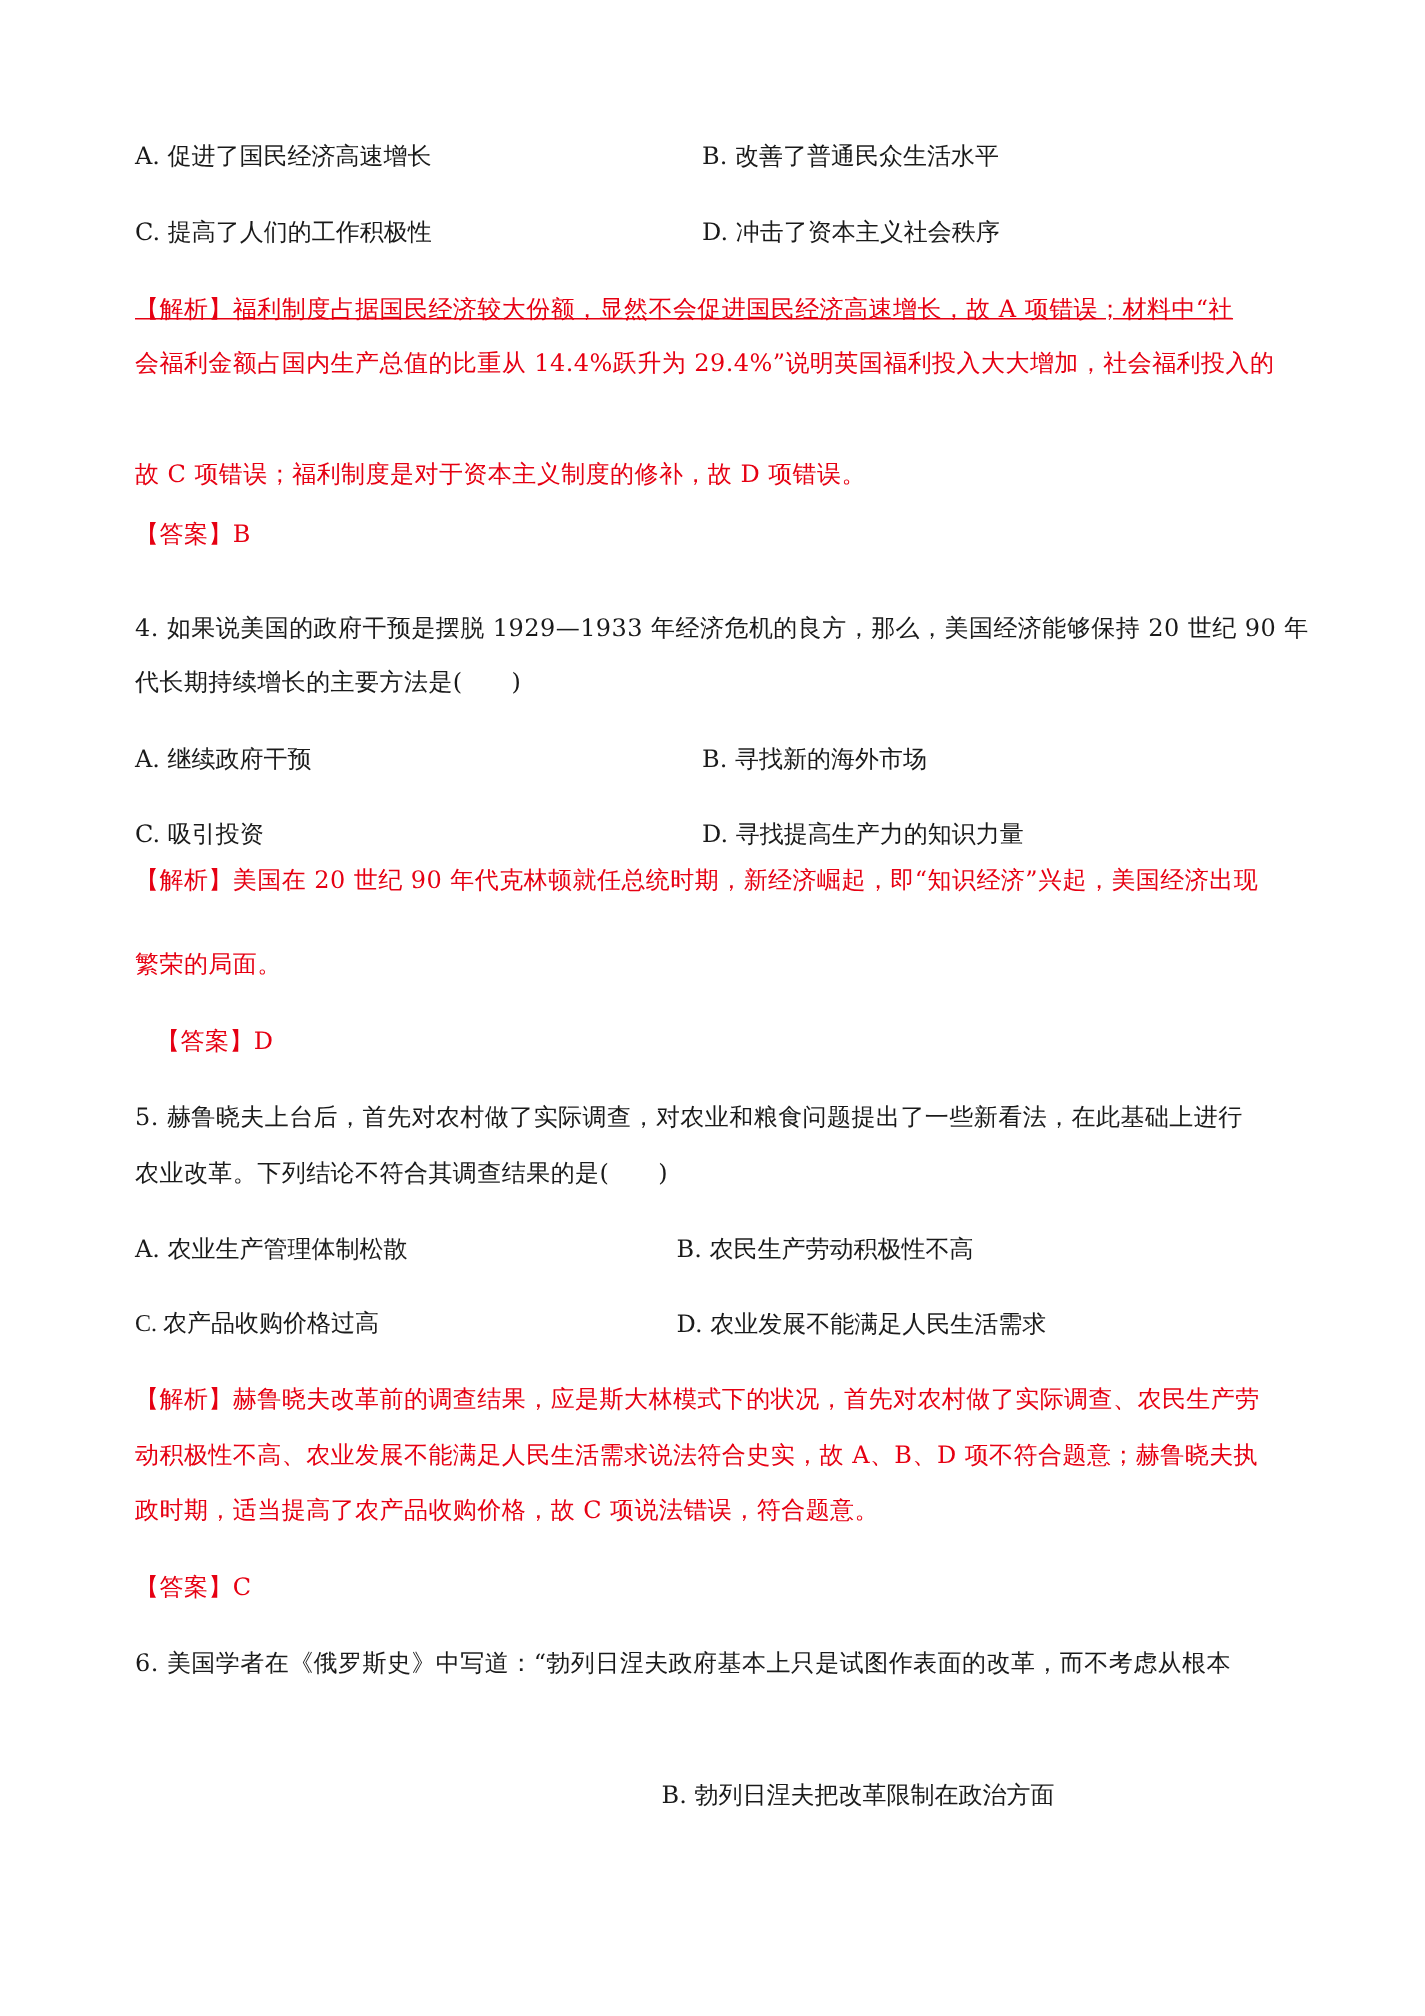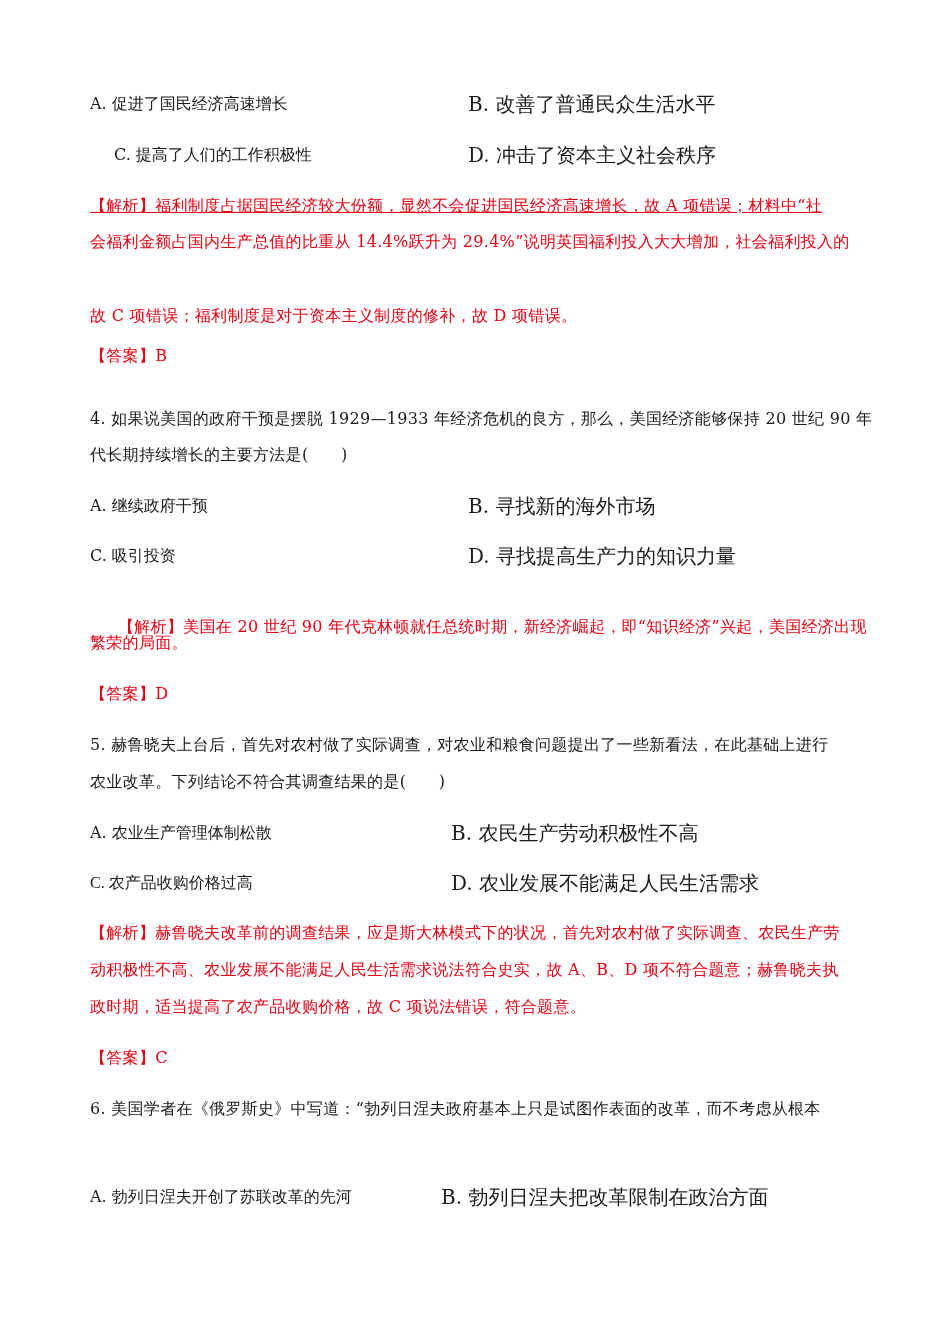--- a/index.html
+++ b/index.html
@@ -34,63 +34,62 @@
     }
     .opt-left {
       position: absolute;
       font-size: 16px;
       line-height: 22px;
       white-space: nowrap;
       left: 90px;
     }
     .opt-right {
       position: absolute;
-      font-size: 20px;
+      font-size: 16px;
       line-height: 22px;
       white-space: nowrap;
     }
   </style>
 </head>
 <body>
 
 <div class="page">
 
   <div class="opt-left" style="top:93px;">A. 促进了国民经济高速增长</div>
   <div class="opt-right" style="top:93px; left:468px;">B. 改善了普通民众生活水平</div>
-  <div class="opt-left" style="top:144px;margin-left:24px;">C. 提高了人们的工作积极性</div>
+  <div class="opt-left" style="top:144px;">C. 提高了人们的工作积极性</div>
   <div class="opt-right" style="top:144px; left:468px;text-align:center;">D. 冲击了资本主义社会秩序</div>
 
   <div class="line red" style="top:195px;text-decoration:underline;">【解析】福利制度占据国民经济较大份额，显然不会促进国民经济高速增长，故 A 项错误；材料中“社</div>
   <div class="line red" style="top:231px;">会福利金额占国内生产总值的比重从 14.4%跃升为 29.4%”说明英国福利投入大大增加，社会福利投入的</div>
   <div class="line red" style="top:305px;">故 C 项错误；福利制度是对于资本主义制度的修补，故 D 项错误。</div>
   <div class="line red" style="top:345px;">【答案】B</div>
 
   <div class="line" style="top:408px;">4. 如果说美国的政府干预是摆脱 1929—1933 年经济危机的良方，那么，美国经济能够保持 20 世纪 90 年</div>
   <div class="line" style="top:444px;">代长期持续增长的主要方法是(　　)</div>
 
   <div class="opt-left" style="top:495px;">A. 继续政府干预</div>
   <div class="opt-right" style="top:495px; left:468px;">B. 寻找新的海外市场</div>
   <div class="opt-left" style="top:545px;">C. 吸引投资</div>
   <div class="opt-right" style="top:545px; left:468px;">D. 寻找提高生产力的知识力量</div>
 
-  <div class="line red" style="top:616px;margin-left:28px;">【解析】美国在 20 世纪 90 年代克林顿就任总统时期，新经济崛起，即“知识经济”兴起，美国经济出现</div>
+  <div class="line red" style="top:576px;">【解析】美国在 20 世纪 90 年代克林顿就任总统时期，新经济崛起，即“知识经济”兴起，美国经济出现</div>
   <div class="line red" style="top:632px;">繁荣的局面。</div>
-  <div class="line red" style="top:683px;">【答案】D</div>
+  <div class="line red" style="top:683px;margin-left:14px;">【答案】D</div>
 
   <div class="line" style="top:734px;">5. 赫鲁晓夫上台后，首先对农村做了实际调查，对农业和粮食问题提出了一些新看法，在此基础上进行</div>
   <div class="line" style="top:771px;">农业改革。下列结论不符合其调查结果的是(　　)</div>
 
   <div class="opt-left" style="top:822px;">A. 农业生产管理体制松散</div>
   <div class="opt-right" style="top:822px; left:451px;">B. 农民生产劳动积极性不高</div>
   <div class="opt-left" style="top:872px;font-family:Liberation Serif, serif;">C. 农产品收购价格过高</div>
   <div class="opt-right" style="top:872px; left:451px;">D. 农业发展不能满足人民生活需求</div>
 
   <div class="line red" style="top:922px;">【解析】赫鲁晓夫改革前的调查结果，应是斯大林模式下的状况，首先对农村做了实际调查、农民生产劳</div>
   <div class="line red" style="top:959px;">动积极性不高、农业发展不能满足人民生活需求说法符合史实，故 A、B、D 项不符合题意；赫鲁晓夫执</div>
   <div class="line red" style="top:996px;">政时期，适当提高了农产品收购价格，故 C 项说法错误，符合题意。</div>
   <div class="line red" style="top:1047px;">【答案】C</div>
 
   <div class="line" style="top:1098px;">6. 美国学者在《俄罗斯史》中写道：“勃列日涅夫政府基本上只是试图作表面的改革，而不考虑从根本</div>
 
-  <div class="opt-left" style="top:1186px;">A. 勃列日涅夫开创了苏联改革的先河</div>
   <div class="opt-right" style="top:1186px; left:441px;">B. 勃列日涅夫把改革限制在政治方面</div>
 
 </div>
 
 </body></html>

